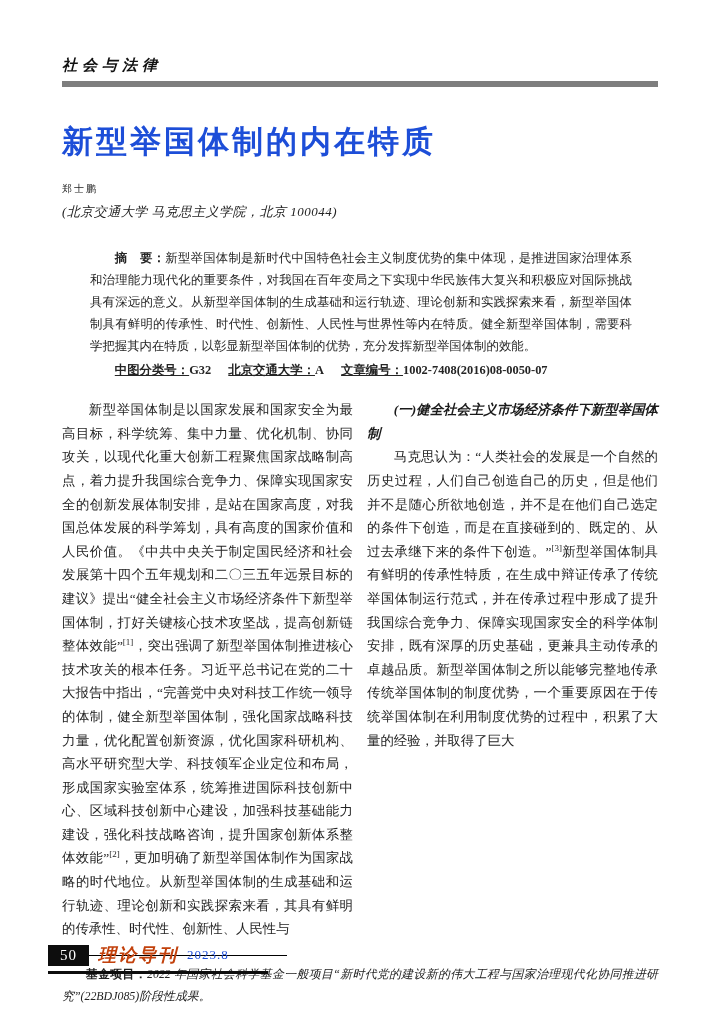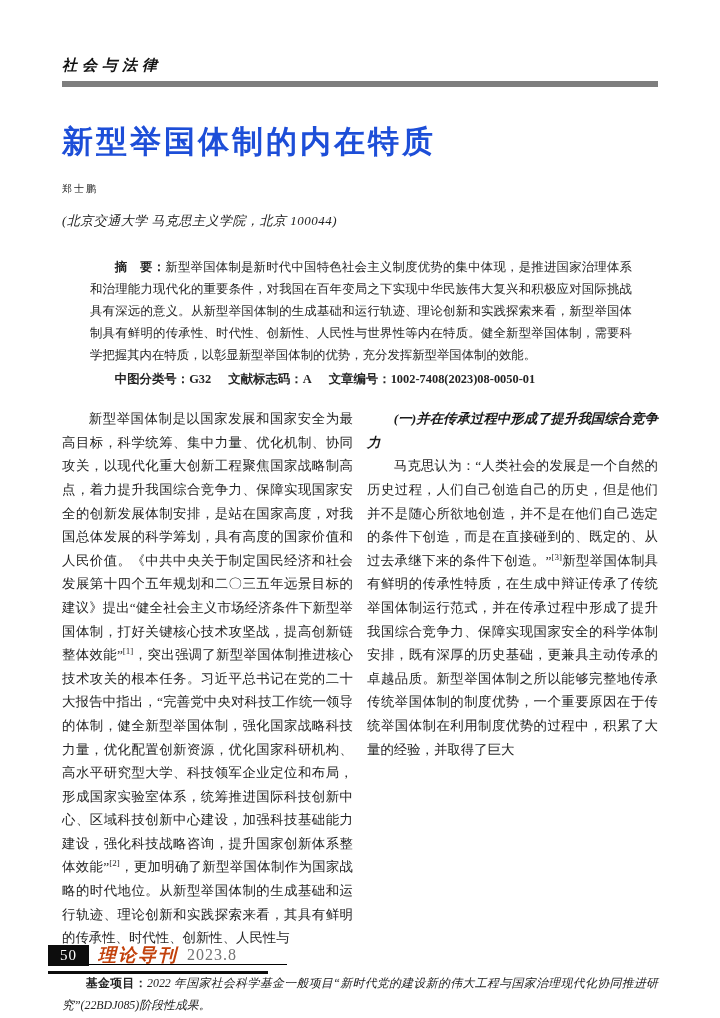--- a/index.html
+++ b/index.html
@@ -16,31 +16,31 @@
     color:#111;display:inline-block;margin-bottom:6px;
   }
   .header-bar{height:6px;background:#7e7e7e;width:100%;}
   
   .article-title{
     font-family:"Liberation Sans","DejaVu Sans",sans-serif;
     font-weight:bold;font-size:31px;letter-spacing:3px;color:#1d4ed8;
     margin:36px 0 0 0;line-height:1.2;
   }
   .author-name{font-size:10px;margin-top:22px;letter-spacing:2px;color:#222;}
-  .affiliation{font-size:13px;font-style:italic;margin-top:16px;color:#222;letter-spacing:0.5px;}
+  .affiliation{font-size:13px;font-style:italic;margin-top:7px;color:#222;letter-spacing:0.5px;}
   
   .abstract-block{
     margin:26px 26px 0 28px;font-size:12.4px;line-height:22px;
     text-align:justify;color:#252525;
   }
   .abstract-block .lead-label{font-weight:bold;font-family:Liberation Sans, sans-serif;}
   .abstract-para{text-indent:2em;}
   .kw-line{margin-top:2px;text-indent:2em;}
   .meta-line{margin-top:2px;text-indent:2em;}
-  .meta-line .meta-label{font-weight:bold;font-family:"Liberation Sans","DejaVu Sans",sans-serif;}
+  .meta-line .meta-label{font-weight:bold;font-family:"Liberation Sans","DejaVu Sans",sans-serif;text-decoration:underline;}
   .meta-line .meta-value{margin-right:14px;font-weight:bold;}
   
   .body-columns{display:flex;gap:14px;margin-top:17px;}
   .bcol{flex:1;font-size:13.4px;line-height:23.6px;text-align:justify;color:#242424;}
   .para-indent{text-indent:2em;}
   .sup{vertical-align:super;font-size:9px;line-height:0;}
   .h1-inline{font-weight:bold;font-family:"Liberation Sans","DejaVu Sans",sans-serif;text-indent:2em;color:#161616;}
   .h2-inline{font-weight:bold;font-style:italic;text-indent:2em;color:#1a1a1a;}
   
   .footnote{margin-top:14px;}
@@ -52,51 +52,51 @@
   .page-footer{
     position:absolute;left:48px;bottom:44px;
     display:inline-flex;align-items:center;gap:9px;
     border-bottom:3px solid #0d0d0d;padding:0 8px 4px 0;min-width:212px;text-align:right;
   }
   .page-num-box{
     background:#0d0d0d;color:#ffffff;font-size:15px;
     padding:2px 12px;font-family:"Liberation Serif",serif;letter-spacing:1px;
   }
   .journal-name{font-weight:bold;font-style:italic;font-size:18px;letter-spacing:2px;color:#c2410c;}
-  .journal-issue{font-size:16px;color:#737373;letter-spacing:1px;}
+  .journal-issue{font-size:13px;color:#1d4ed8;letter-spacing:1px;}
 </style>
 </head>
 <body>
 
 <div class="page">
 
   <div class="col-header">
     <span class="section-label">社会与法律</span>
     <div class="header-bar"></div>
   </div>
 
   <h1 class="article-title">新型举国体制的内在特质</h1>
   <div class="author-name">郑士鹏</div>
   <div class="affiliation">(北京交通大学 马克思主义学院，北京 100044)</div>
 
   <div class="abstract-block">
     <div class="abstract-para"><span class="lead-label">摘　要：</span><span>新型举国体制是新时代中国特色社会主义制度优势的集中体现，是推进国家治理体系和治理能力现代化的重要条件，对我国在百年变局之下实现中华民族伟大复兴和积极应对国际挑战具有深远的意义。从新型举国体制的生成基础和运行轨迹、理论创新和实践探索来看，新型举国体制具有鲜明的传承性、时代性、创新性、人民性与世界性等内在特质。健全新型举国体制，需要科学把握其内在特质，以彰显新型举国体制的优势，充分发挥新型举国体制的效能。</span></div>
     <div class="meta-line">
       <span class="meta-label">中图分类号：</span><span class="meta-value">G32</span>
-      <span class="meta-label">文献标志码：</span><span class="meta-value">A</span>
-      <span class="meta-label">文章编号：</span><span class="meta-value">1002-7408(2023)08-0050-01</span>
+      <span class="meta-label">北京交通大学：</span><span class="meta-value">A</span>
+      <span class="meta-label">文章编号：</span><span class="meta-value">1002-7408(2016)08-0050-07</span>
     </div>
   </div>
 
   <div class="body-columns">
     <div class="bcol">
       <div class="para-indent"><span>新型举国体制是以国家发展和国家安全为最高目标，科学统筹、集中力量、优化机制、协同攻关，以现代化重大创新工程聚焦国家战略制高点，着力提升我国综合竞争力、保障实现国家安全的创新发展体制安排，是站在国家高度，对我国总体发展的科学筹划，具有高度的国家价值和人民价值。《中共中央关于制定国民经济和社会发展第十四个五年规划和二〇三五年远景目标的建议》提出“健全社会主义市场经济条件下新型举国体制，打好关键核心技术攻坚战，提高创新链整体效能”</span><sup class="sup">[1]</sup><span>，突出强调了新型举国体制推进核心技术攻关的根本任务。习近平总书记在党的二十大报告中指出，“完善党中央对科技工作统一领导的体制，健全新型举国体制，强化国家战略科技力量，优化配置创新资源，优化国家科研机构、高水平研究型大学、科技领军企业定位和布局，形成国家实验室体系，统筹推进国际科技创新中心、区域科技创新中心建设，加强科技基础能力建设，强化科技战略咨询，提升国家创新体系整体效能”</span><sup class="sup">[2]</sup><span>，更加明确了新型举国体制作为国家战略的时代地位。从新型举国体制的生成基础和运行轨迹、理论创新和实践探索来看，其具有鲜明的传承性、时代性、创新性、人民性与</span></div>
     </div>
     <div class="bcol">
-      <div class="h2-inline">(一)并在传承过程中形成了提升我国综合竞争力</div>
+      <div class="h2-inline">(一)健全社会主义市场经济条件下新型举国体制</div>
       <div class="para-indent"><span>马克思认为：“人类社会的发展是一个自然的历史过程，人们自己创造自己的历史，但是他们并不是随心所欲地创造，并不是在他们自己选定的条件下创造，而是在直接碰到的、既定的、从过去承继下来的条件下创造。”</span><sup class="sup">[3]</sup><span>新型举国体制具有鲜明的传承性特质，在生成中辩证传承了传统举国体制运行范式，并在传承过程中形成了提升我国综合竞争力、保障实现国家安全的科学体制安排，既有深厚的历史基础，更兼具主动传承的卓越品质。新型举国体制之所以能够完整地传承传统举国体制的制度优势，一个重要原因在于传统举国体制在利用制度优势的过程中，积累了大量的经验，并取得了巨大</span></div>
     </div>
   </div>
 
   <div class="footnote">
     <div class="footnote-rule"></div>
     <div class="footnote-text">
       <div class="fn-para"><span class="fn-label">基金项目：</span><span>2022 年国家社会科学基金一般项目“新时代党的建设新的伟大工程与国家治理现代化协同推进研究”(22BDJ085)阶段性成果。</span></div>
 
     </div>

